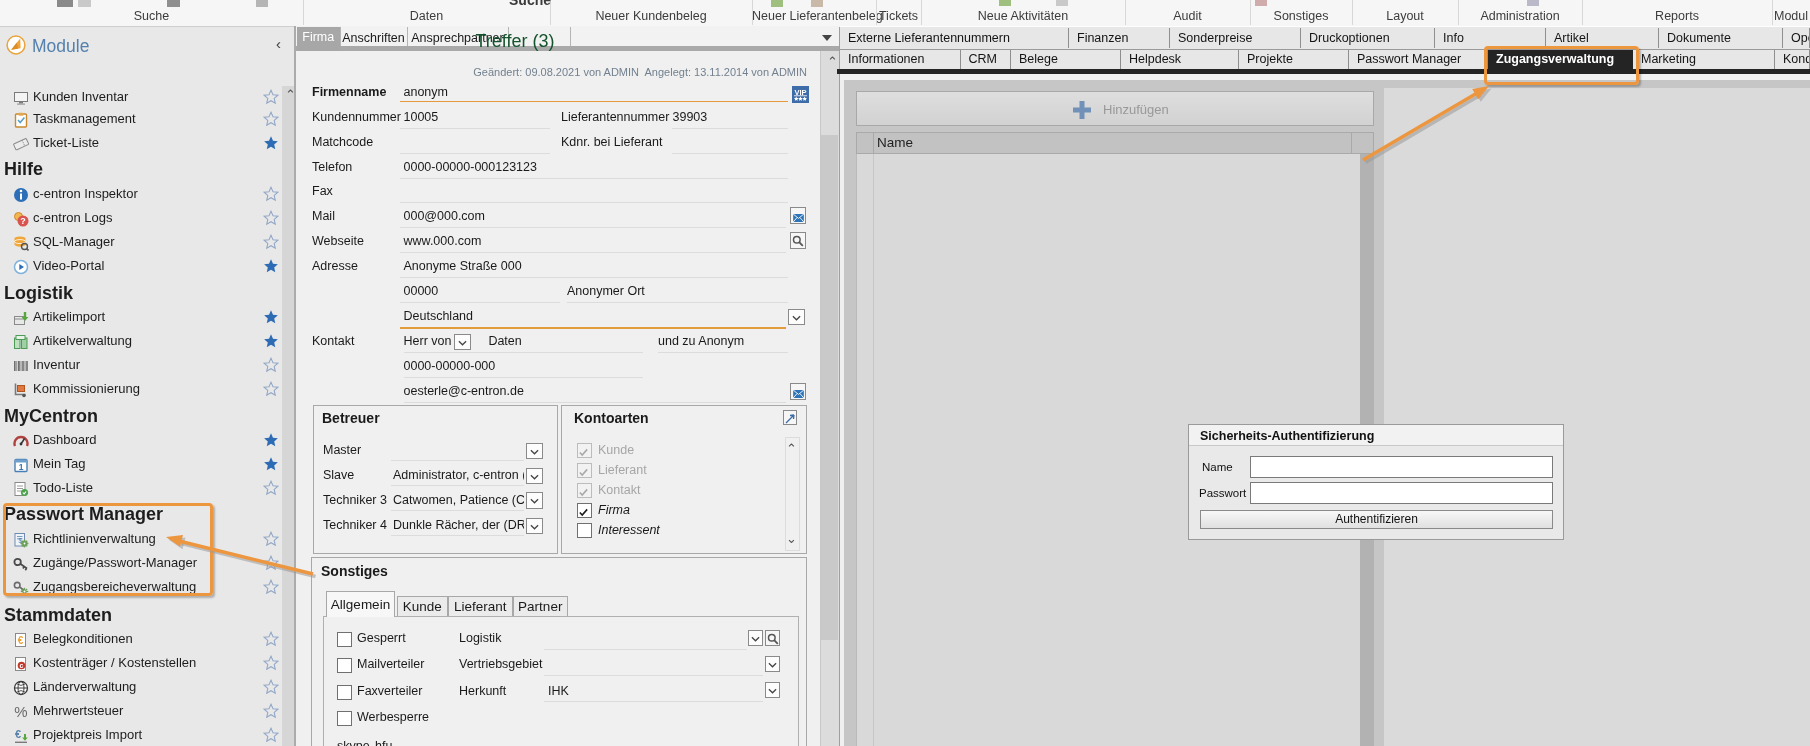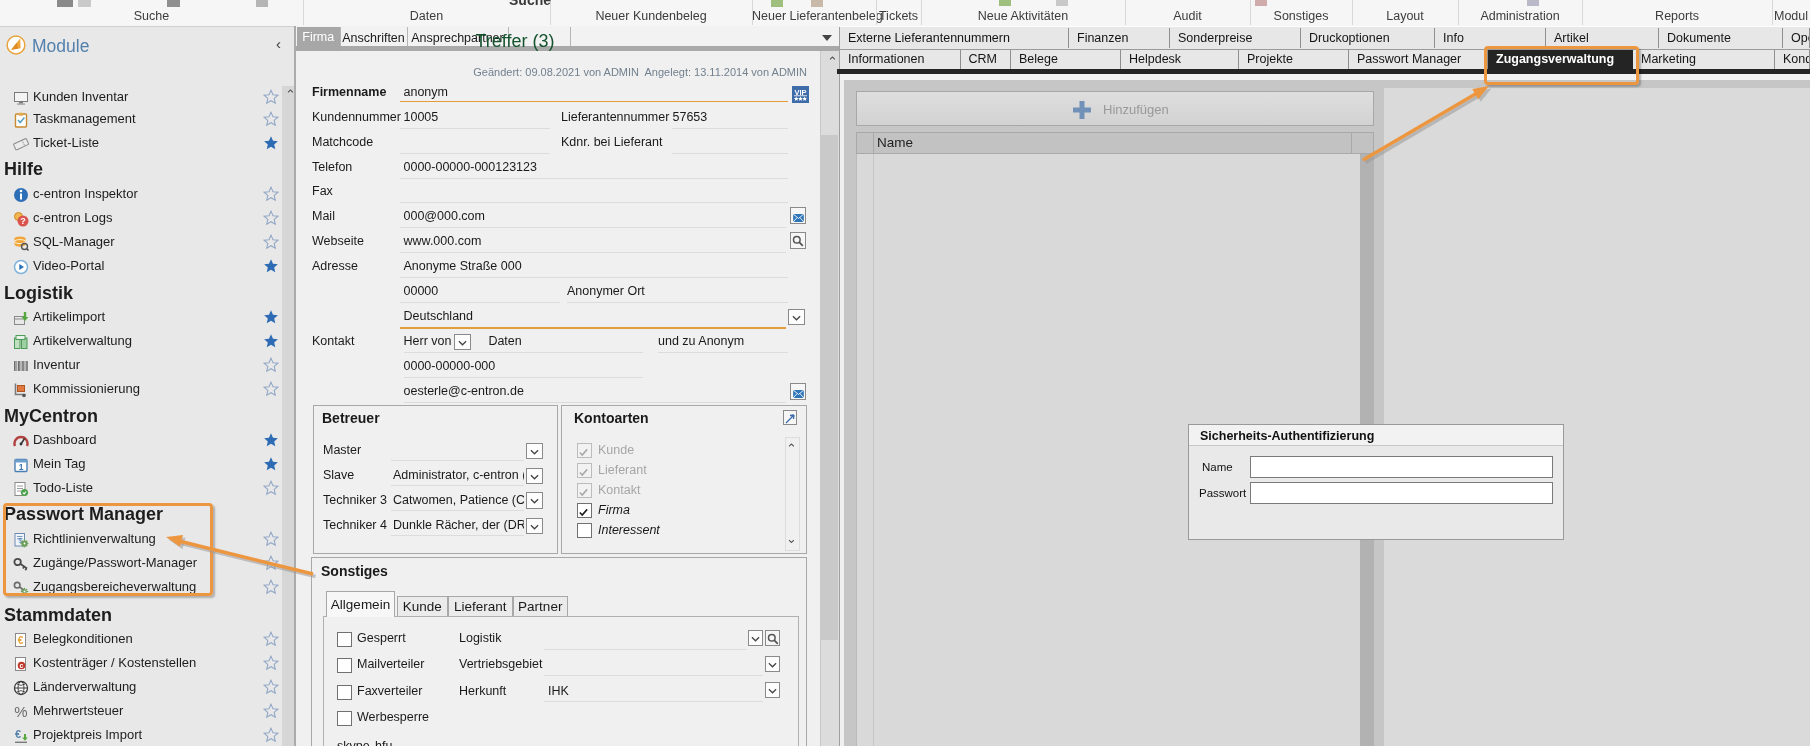--- a/index.html
+++ b/index.html
@@ -362,21 +362,21 @@
           <rect x="2" y="9.4" width="13" height="0.8" fill="#fff"></rect>
           <g fill="#fff">
             <path d="M4.3 11 l0.8 1.6 1.7 0.2 -1.2 1.2 0.3 1.7 -1.6-0.8 -1.6 0.8 0.3-1.7 -1.2-1.2 1.7-0.2Z" transform="scale(0.9) translate(0.4 0.6)"></path>
             <path d="M8.5 11 l0.8 1.6 1.7 0.2 -1.2 1.2 0.3 1.7 -1.6-0.8 -1.6 0.8 0.3-1.7 -1.2-1.2 1.7-0.2Z" transform="scale(0.9) translate(0.9 0.6)"></path>
             <path d="M12.7 11 l0.8 1.6 1.7 0.2 -1.2 1.2 0.3 1.7 -1.6-0.8 -1.6 0.8 0.3-1.7 -1.2-1.2 1.7-0.2Z" transform="scale(0.9) translate(1.4 0.6)"></path>
           </g>
         </svg></div>
 <div class="flab" style="left:312px;top:109.5px;font-weight:normal">Kundennummer</div>
 <div class="fval" style="left:403.5px;top:109.5px">10005</div>
 <div class="flab" style="left:561px;top:109.5px">Lieferantennummer</div>
-<div class="fval" style="left:672.5px;top:109.5px">57653</div>
+<div class="fval" style="left:672.5px;top:109.5px">39903</div>
 <div style="position:absolute;left:400px;top:127.5px;width:150px;height:1px;background:#dcdcdc"></div>
 <div style="position:absolute;left:672px;top:127.5px;width:116px;height:1px;background:#dcdcdc"></div>
 <div class="flab" style="left:312px;top:134.5px;font-weight:normal">Matchcode</div>
 <div class="flab" style="left:561px;top:134.5px">Kdnr. bei Lieferant</div>
 <div style="position:absolute;left:400px;top:152.5px;width:150px;height:1px;background:#dcdcdc"></div>
 <div style="position:absolute;left:672px;top:152.5px;width:116px;height:1px;background:#dcdcdc"></div>
 <div class="flab" style="left:312px;top:159.5px;font-weight:normal">Telefon</div>
 <div class="fval" style="left:403.5px;top:159.5px">0000-00000-000123123</div>
 <div style="position:absolute;left:400px;top:177.5px;width:388px;height:1px;background:#dcdcdc"></div>
 <div class="flab" style="left:312px;top:184.3px;font-weight:normal">Fax</div>
@@ -557,20 +557,21 @@
 <div style="position:absolute;left:872.5px;top:153.5px;width:1px;height:592.5px;background:#c6c6c6"></div>
 <div style="position:absolute;left:1360px;top:153.5px;width:14px;height:592.5px;background:#b2b2b2"></div>
 <div style="position:absolute;left:1384px;top:88px;width:426px;height:658px;background:#dadada"></div>
 <div style="position:absolute;left:1188px;top:424px;width:376px;height:116px;background:#e9e9e9;border:1px solid #9a9a9a;box-sizing:border-box;z-index:30"></div>
 <div style="position:absolute;left:1189px;top:425px;width:374px;height:20px;background:#f2f2f2;border-bottom:1px solid #c8c8c8;z-index:31"></div>
 <div style="position:absolute;left:1200px;top:429px;font-size:12.5px;font-weight:bold;color:#111;z-index:32">Sicherheits-Authentifizierung</div>
 <div style="position:absolute;left:1202px;top:461px;font-size:11.5px;color:#111;z-index:32">Name</div>
 <div style="position:absolute;left:1250px;top:456px;width:303px;height:22px;background:#fff;border:1px solid #7a7a7a;box-sizing:border-box;z-index:32"></div>
 <div style="position:absolute;left:1199px;top:487px;font-size:11.5px;color:#111;z-index:32">Passwort</div>
 <div style="position:absolute;left:1250px;top:482px;width:303px;height:22px;background:#fff;border:1px solid #7a7a7a;box-sizing:border-box;z-index:32"></div>
+<div style="position:absolute;left:1200px;top:510px;width:353px;height:19px;background:linear-gradient(#f8f8f8,#e0e0e0);border:1px solid #8a8a8a;box-sizing:border-box;z-index:32;font-size:12px;color:#111;text-align:center;line-height:17px">Authentifizieren</div>
 <div class="orect" style="left:3px;top:503px;width:204px;height:87px"></div>
 <div class="orect" style="left:1484px;top:46px;width:149px;height:33px"></div>
 <svg style="position:absolute;left:0;top:0;z-index:40;pointer-events:none" width="1810" height="746" viewBox="0 0 1810 746">
 <g stroke="#9a9a9a" stroke-width="3.5" opacity="0.55" transform="translate(2.5,2.5)">
 <line x1="313" y1="574" x2="179" y2="541"></line>
 <line x1="1363" y1="160" x2="1478" y2="92.5"></line>
 </g>
 <g opacity="0.55" fill="#9a9a9a" transform="translate(2.5,2.5)">
 <path d="M166 537 L183 535.1 L180 546.7 Z"></path>
 <path d="M1489 86 L1478.2 99.3 L1472.2 88.9 Z"></path>

